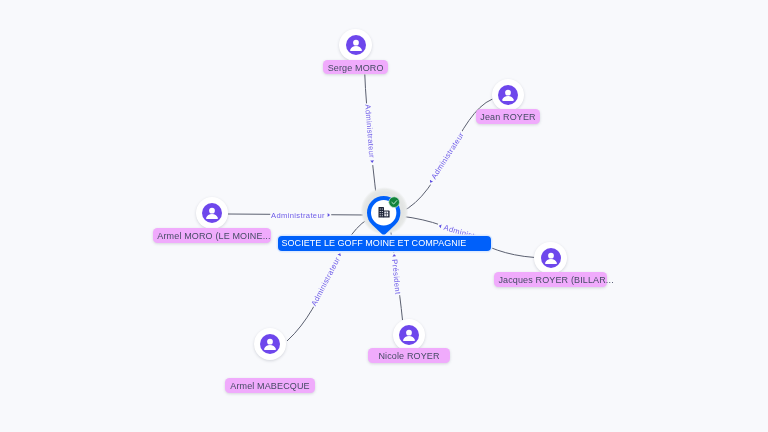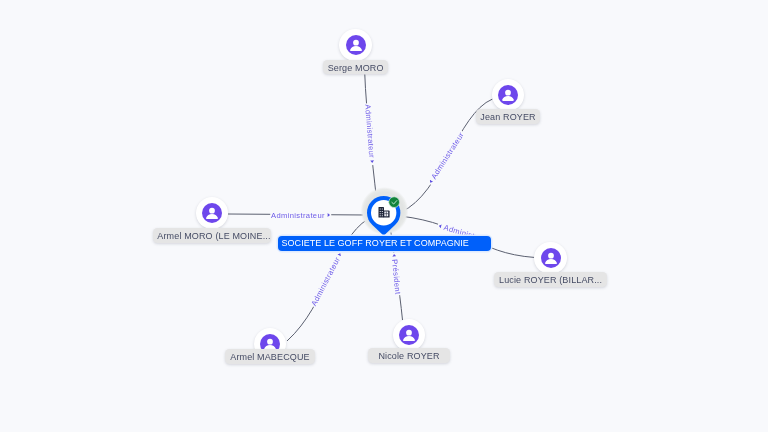--- a/index.html
+++ b/index.html
@@ -4,21 +4,21 @@
 <style>
   html,body{margin:0;padding:0;}
   body{width:768px;height:432px;overflow:hidden;background:#f8f9fc;
        font-family:"Liberation Sans",sans-serif;-webkit-font-smoothing:antialiased;}
   #stage{position:relative;width:768px;height:432px;overflow:hidden;background:#f8f9fc;}
   .layer{position:absolute;left:0;top:0;width:768px;height:432px;}
   .pcircle{position:absolute;width:32.4px;height:32.4px;border-radius:50%;
     background:#fff;box-shadow:0 1px 3px rgba(70,75,95,.20);box-sizing:border-box;}
   .pavatar{position:absolute;left:6.2px;top:6.2px;width:20px;height:20px;border-radius:50%;
     background:#6e47ec;}
-  .plabel{position:absolute;background:#e5e5e5;border-radius:4.5px;
+  .plabel{position:absolute;background:#f0abfc;border-radius:4.5px;
     box-shadow:0 1px 3px rgba(70,75,95,.20);
     font-size:9px;letter-spacing:.14px;color:#454b64;white-space:nowrap;
     padding:0 4.3px;height:14.8px;line-height:17.4px;box-sizing:border-box;
     text-align:center;}
   .clabel{position:absolute;background:#0060fa;border-radius:4px;
     color:#fff;font-size:9px;white-space:nowrap;padding:0 0 0 4px;
     height:15.5px;line-height:15.8px;box-sizing:border-box;
     box-shadow:0 0 0 1.5px #ddeaff;letter-spacing:.05px;}
   .halo{position:absolute;border-radius:50%;
     background:radial-gradient(circle closest-side, #e2e4e3 0%, #e2e4e3 78%, #e8eae9 90%, rgba(232,234,233,0) 100%);}
@@ -115,39 +115,39 @@
       </div>
       <div class="plabel" style="left: 475.75px; top: 109px; width: 64.5px; text-align: center;">Jean ROYER</div>
       <div class="pcircle" style="left: 534.4px; top: 241.8px;">
         <div class="pavatar">
           <svg viewBox="0 0 24 24" style="width:20px;height:20px;display:block;">
             <circle cx="12" cy="9.25" r="3.45" fill="#fff"></circle>
             <path d="M12,13.2 C15.3,13.2 18.0,14.9 19.0,17.6 C19.3,18.4 18.8,19.1 18.0,19.1 L6.0,19.1 C5.2,19.1 4.7,18.4 5.0,17.6 C6.0,14.9 8.7,13.2 12,13.2 Z" fill="#fff"></path>
           </svg>
         </div>
       </div>
-      <div class="plabel" style="left: 494.1px; top: 272.2px; width: 113px;">Lucie ROYER (BILLAR...</div>
+      <div class="plabel" style="left: 494.1px; top: 272.2px; width: 113px;">Jacques ROYER (BILLAR...</div>
       <div class="pcircle" style="left: 392.8px; top: 318.8px;">
         <div class="pavatar">
           <svg viewBox="0 0 24 24" style="width:20px;height:20px;display:block;">
             <circle cx="12" cy="9.25" r="3.45" fill="#fff"></circle>
             <path d="M12,13.2 C15.3,13.2 18.0,14.9 19.0,17.6 C19.3,18.4 18.8,19.1 18.0,19.1 L6.0,19.1 C5.2,19.1 4.7,18.4 5.0,17.6 C6.0,14.9 8.7,13.2 12,13.2 Z" fill="#fff"></path>
           </svg>
         </div>
       </div>
       <div class="plabel" style="left: 368.35px; top: 347.8px; width: 81.3px;">Nicole ROYER</div>
       <div class="pcircle" style="left: 253.8px; top: 328.1px;">
         <div class="pavatar">
           <svg viewBox="0 0 24 24" style="width:20px;height:20px;display:block;">
             <circle cx="12" cy="9.25" r="3.45" fill="#fff"></circle>
             <path d="M12,13.2 C15.3,13.2 18.0,14.9 19.0,17.6 C19.3,18.4 18.8,19.1 18.0,19.1 L6.0,19.1 C5.2,19.1 4.7,18.4 5.0,17.6 C6.0,14.9 8.7,13.2 12,13.2 Z" fill="#fff"></path>
           </svg>
         </div>
       </div>
-      <div class="plabel" style="left: 224.75px; top: 349px; width: 90.5px;">Armel MABECQUE</div>
+      <div class="plabel" style="left: 224.75px; top: 378px; width: 90.5px;">Armel MABECQUE</div>
       <div class="pcircle" style="left: 195.6px; top: 196.8px;">
         <div class="pavatar">
           <svg viewBox="0 0 24 24" style="width:20px;height:20px;display:block;">
             <circle cx="12" cy="9.25" r="3.45" fill="#fff"></circle>
             <path d="M12,13.2 C15.3,13.2 18.0,14.9 19.0,17.6 C19.3,18.4 18.8,19.1 18.0,19.1 L6.0,19.1 C5.2,19.1 4.7,18.4 5.0,17.6 C6.0,14.9 8.7,13.2 12,13.2 Z" fill="#fff"></path>
           </svg>
         </div>
       </div>
       <div class="plabel" style="left: 153.05px; top: 228.3px; width: 117.5px;">Armel MORO (LE MOINE...</div>
     </div>
@@ -177,14 +177,14 @@
       <rect x="79" y="45" width="6" height="47"></rect>
       <rect x="63" y="65" width="39" height="6"></rect>
     </g>
   </svg>
 
   <svg style="position:absolute;left:388.4px;top:196.3px;width:12.3px;height:12.3px;" viewBox="0 0 126 126">
     <circle cx="63" cy="63" r="55" fill="#11833b" stroke="#d9f0e0" stroke-width="7"></circle>
     <path d="M40,66 L58,82 L90,47" fill="none" stroke="#c6ecd4" stroke-width="9.5" stroke-linecap="round" stroke-linejoin="round"></path>
   </svg>
 
-  <div class="clabel" style="left:277.5px;top:235.5px;width:213px;">SOCIETE LE GOFF ROYER ET COMPAGNIE</div>
+  <div class="clabel" style="left:277.5px;top:235.5px;width:213px;">SOCIETE LE GOFF MOINE ET COMPAGNIE</div>
 </div>
 
 </body></html>

